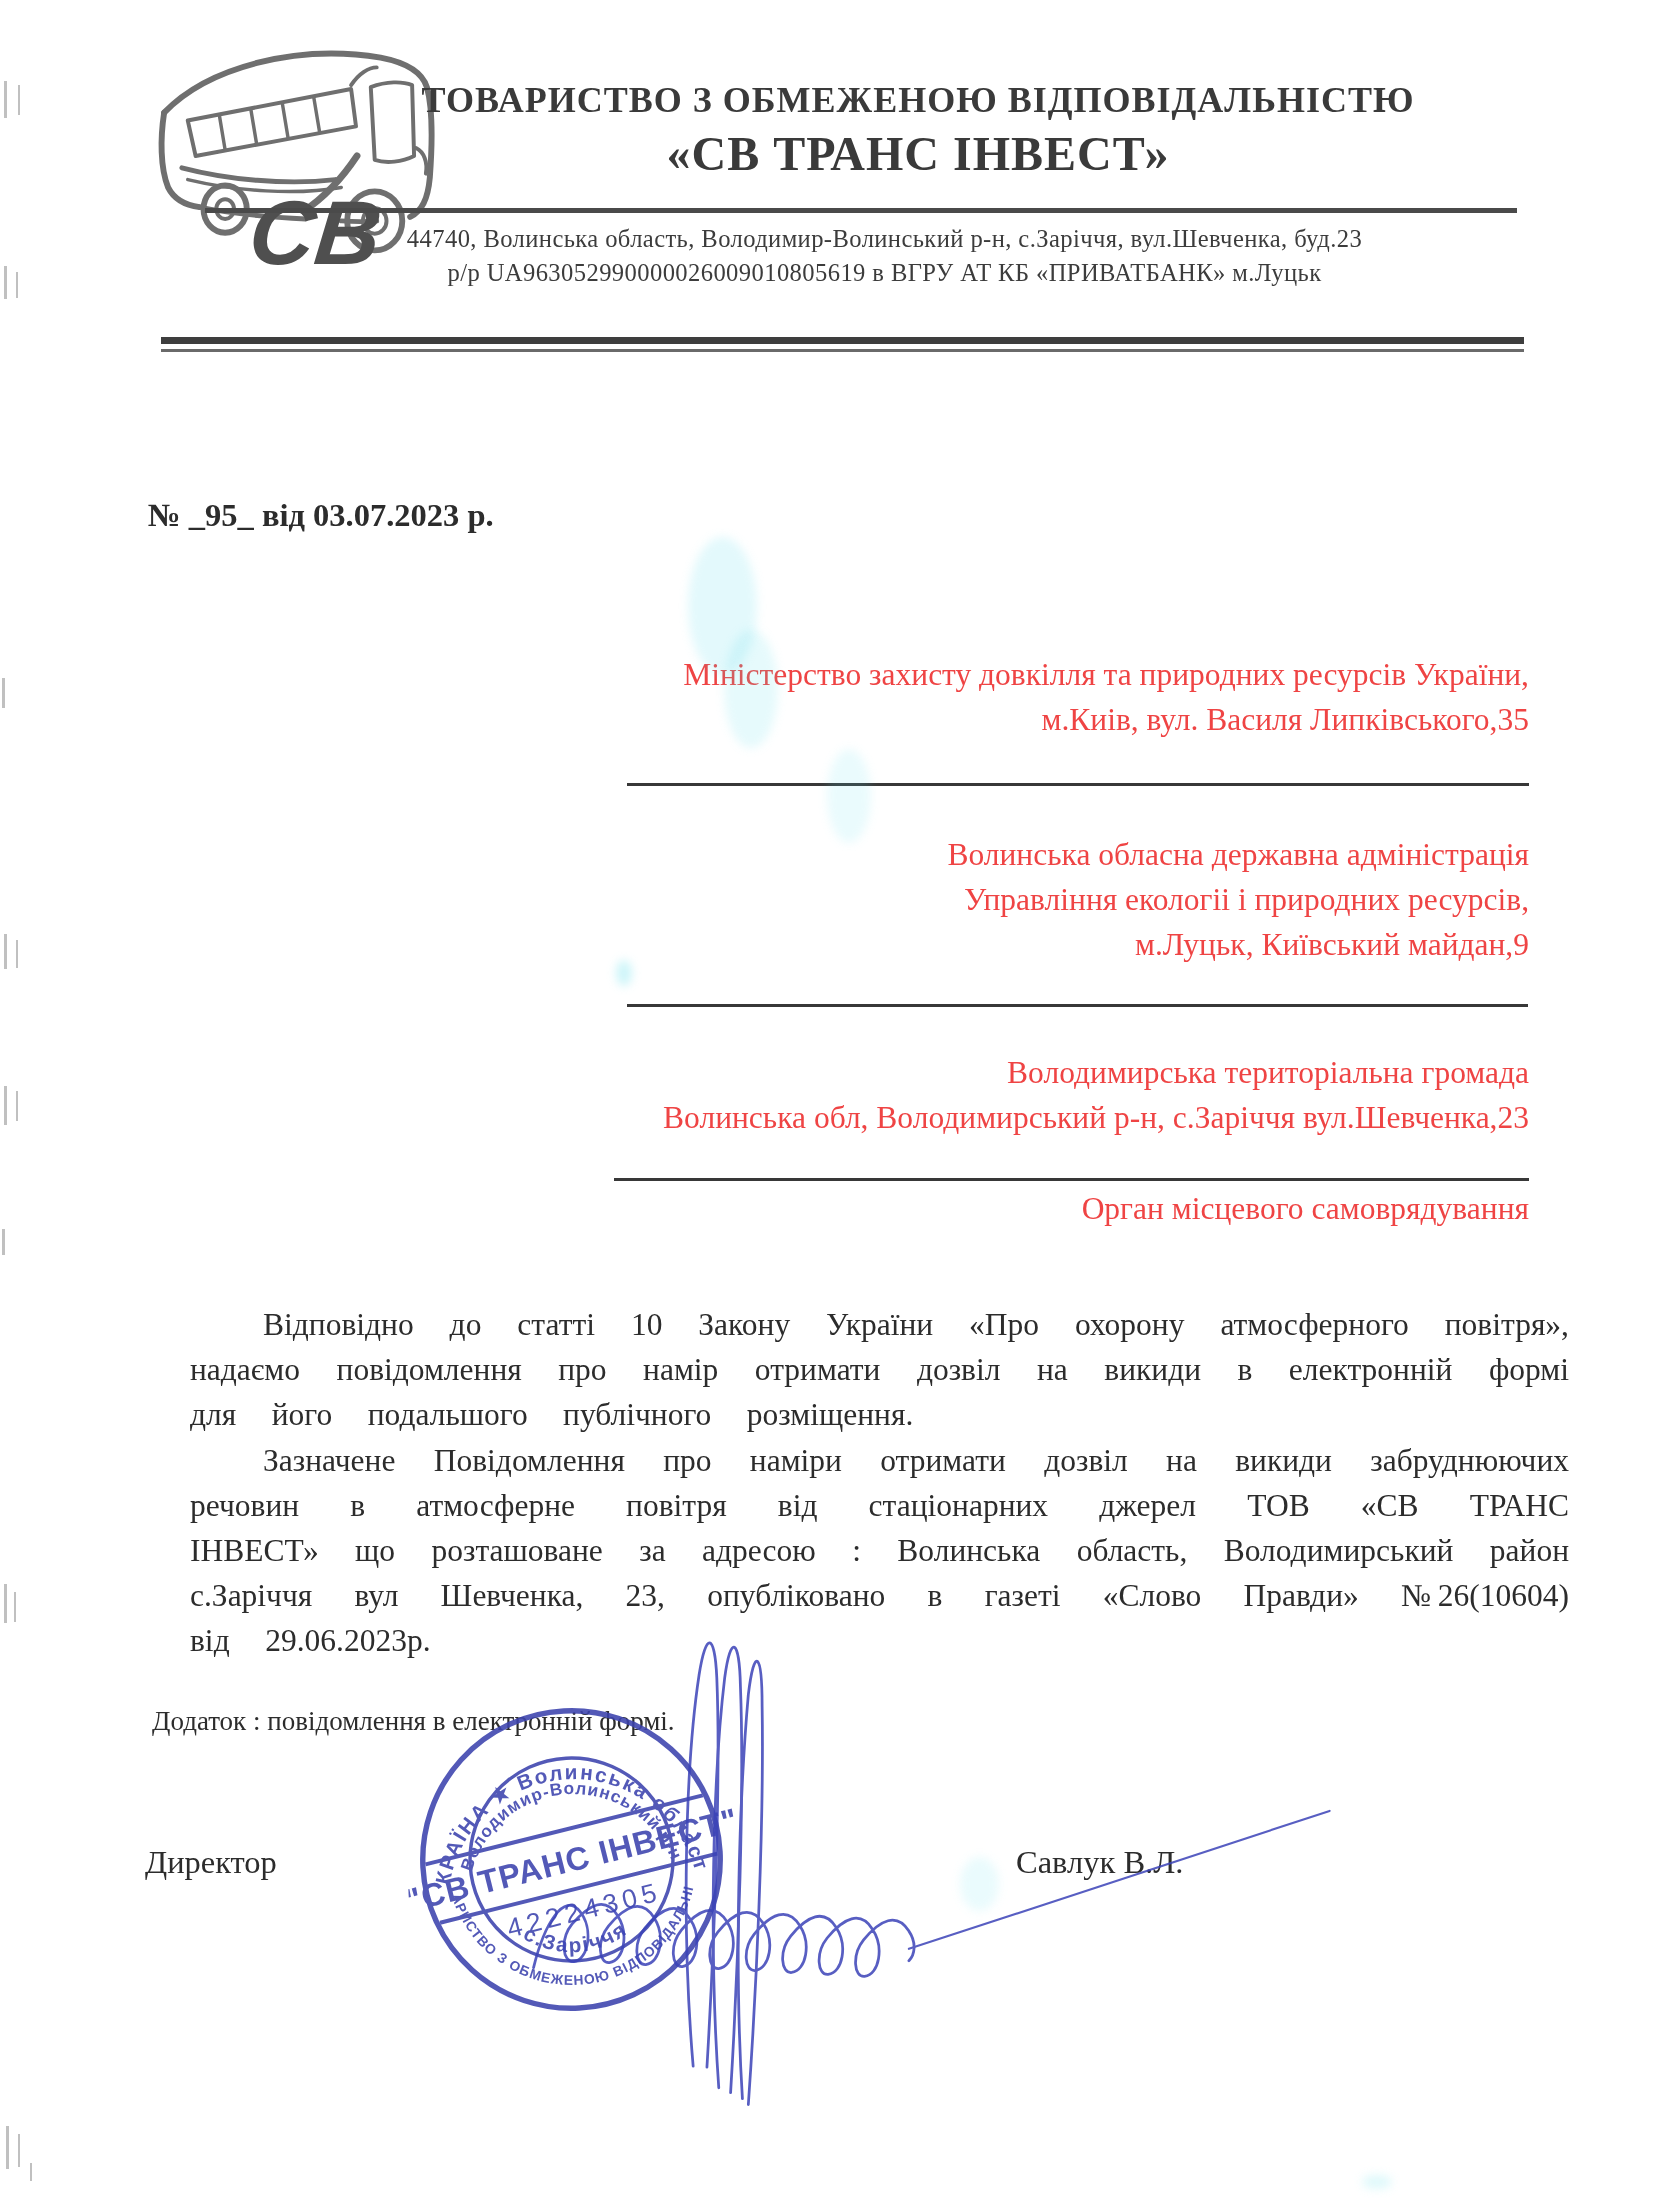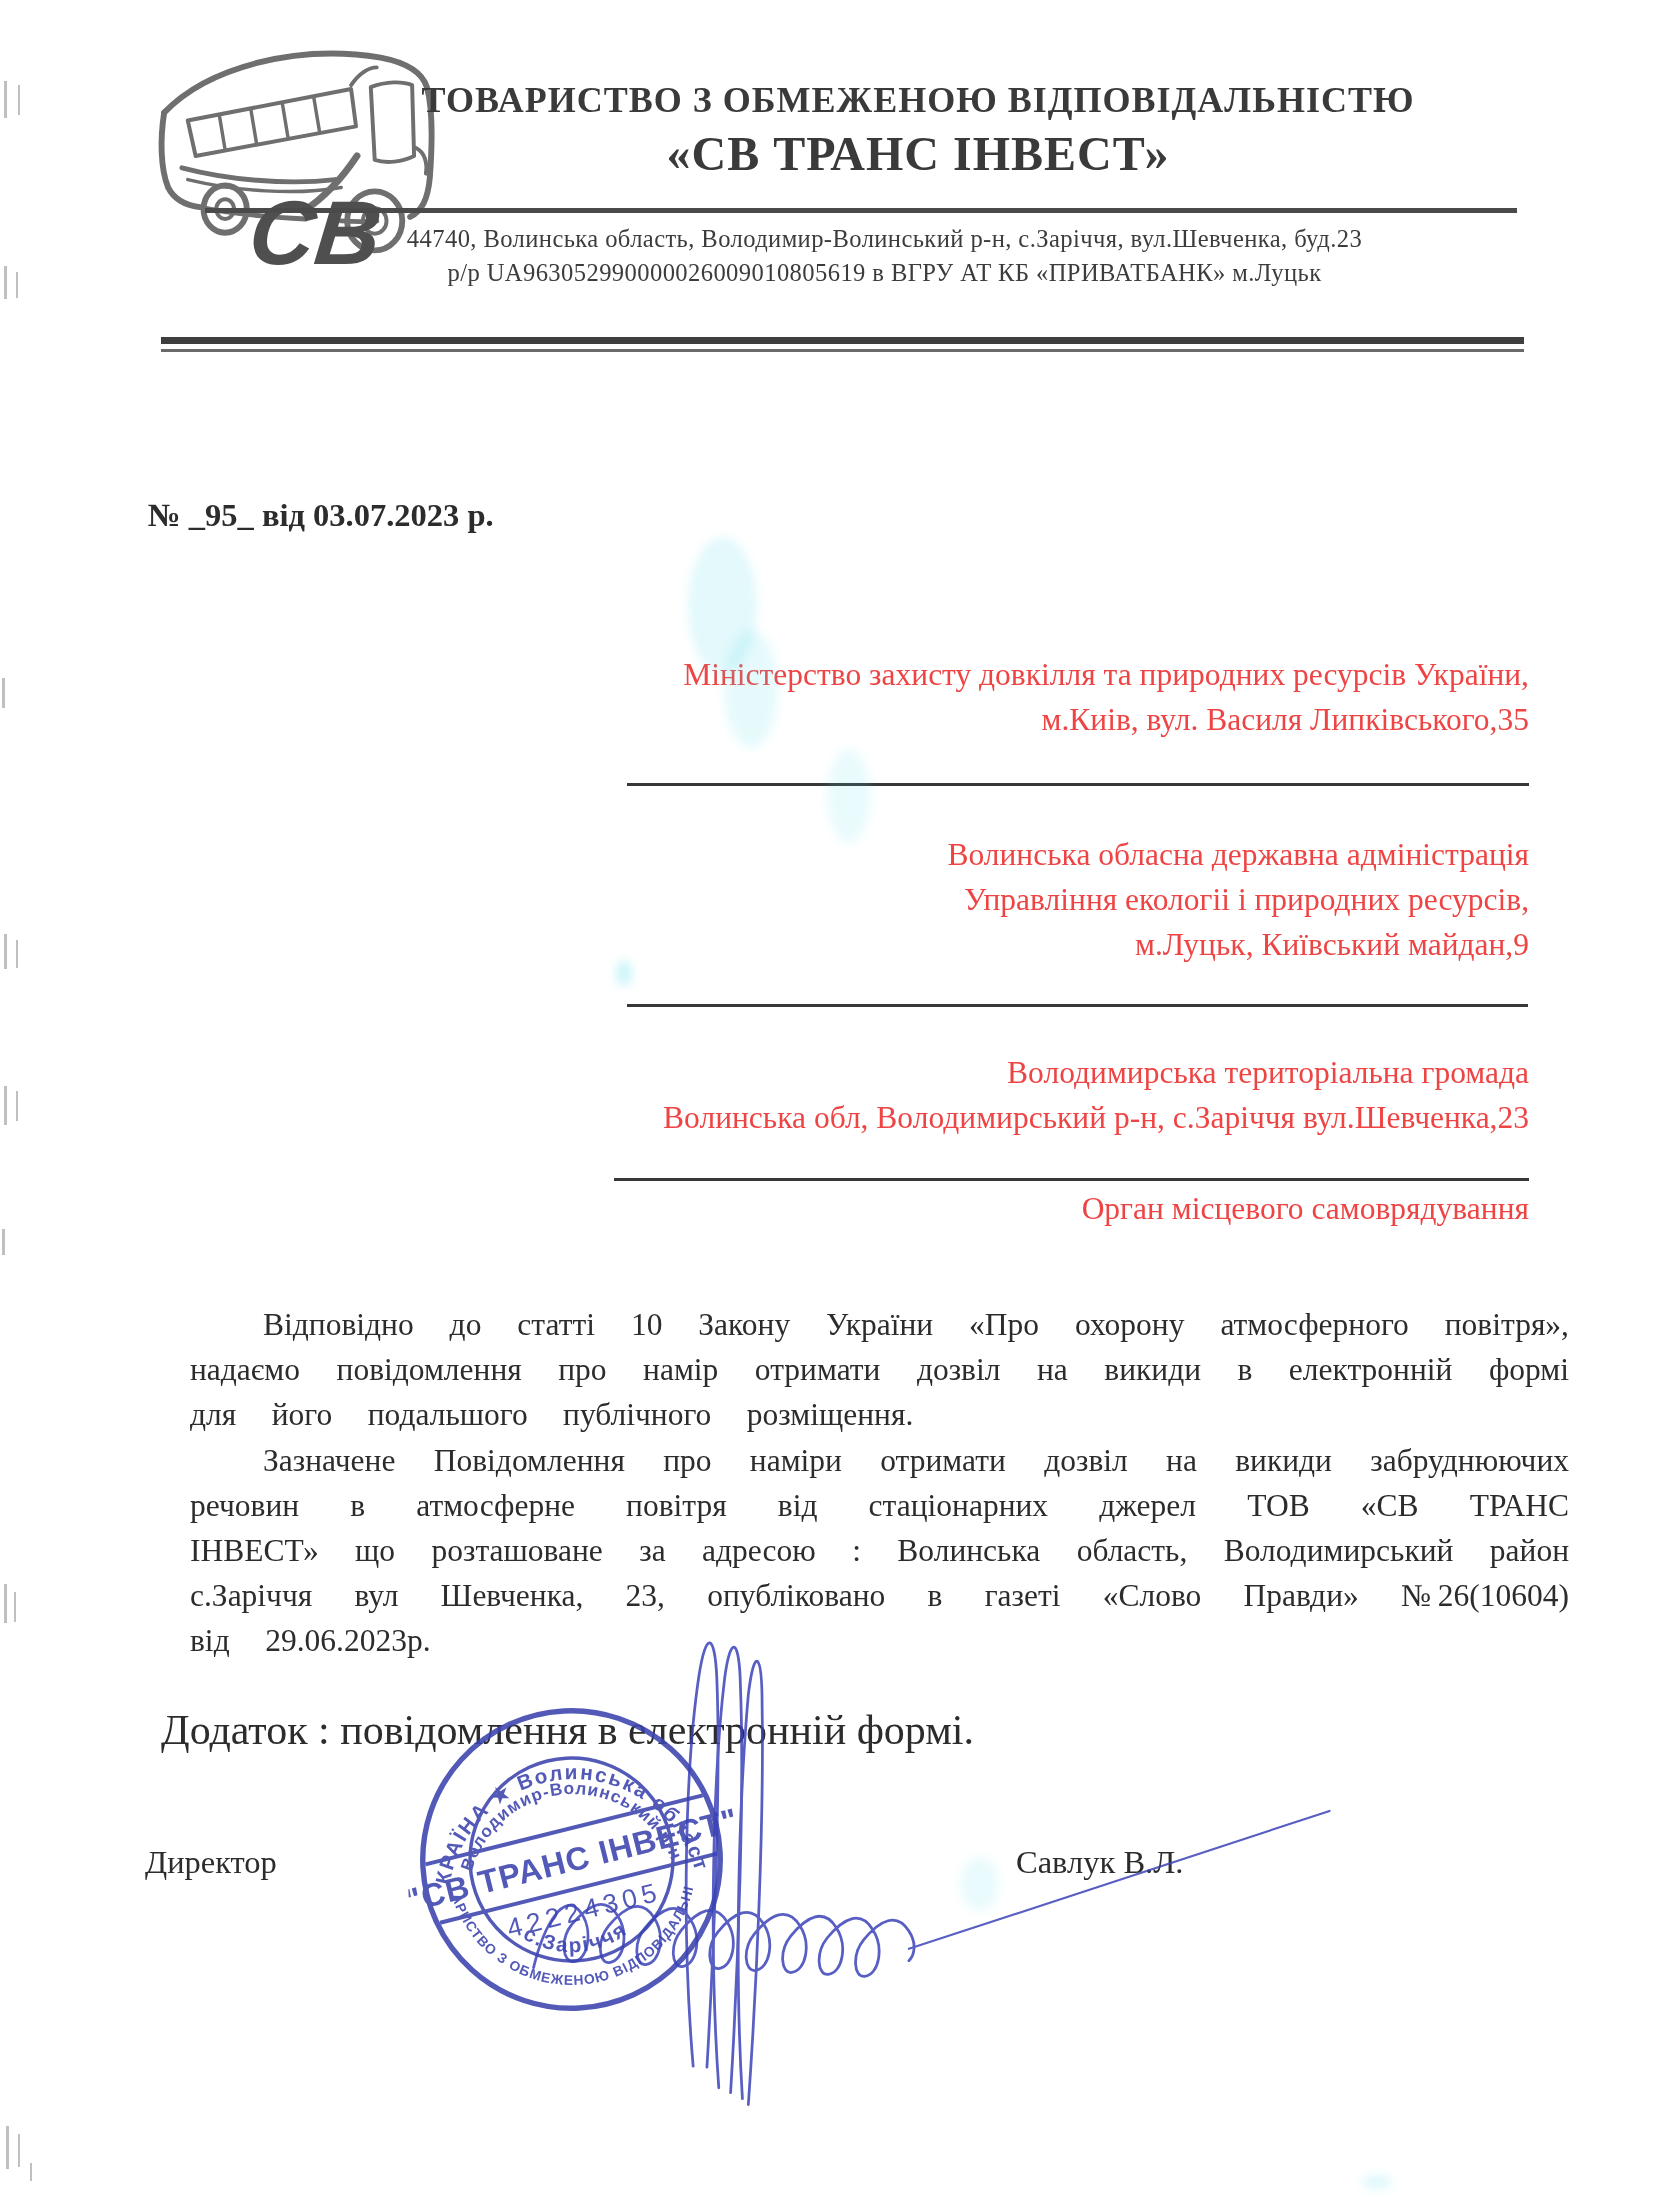--- a/index.html
+++ b/index.html
@@ -32,21 +32,21 @@
   
   .ref-line{left:148px;top:497px;font-size:32.5px;font-weight:bold;color:#2c2c2c;}
   
   .recip{right:133px;text-align:right;font-size:31.5px;line-height:45px;color:#ef4444;}
   .sep-rule{height:3px;background:#383838;}
   
   .para{
     left:146px;width:1379px;font-size:31.5px;line-height:45px;color:#2c2c2c;
     text-align:justify;text-indent:73px;word-spacing:27.6px;margin-left:44px;
   }
-  .attachment{left:161px;top:1706px;font-size:42px;color:#2c2c2c;}
+  .attachment{left:152px;top:1706px;font-size:27px;color:#2c2c2c;}
   .signoff{top:1844px;font-size:32.5px;color:#2c2c2c;}
   
   .smudge{border-radius:50%;filter:blur(4.9px);}
   .edge-mark{background:#8d8d8d;opacity:.55;}
   
   #stamp-wrap{left:407px;top:1695px;width:329px;height:329px;opacity:.88;transform:rotate(-3deg);}
   #signature-wrap{left:493px;top:1606px;width:887px;height:532px;opacity:.85;}
 </style>
 </head>
 <body>

